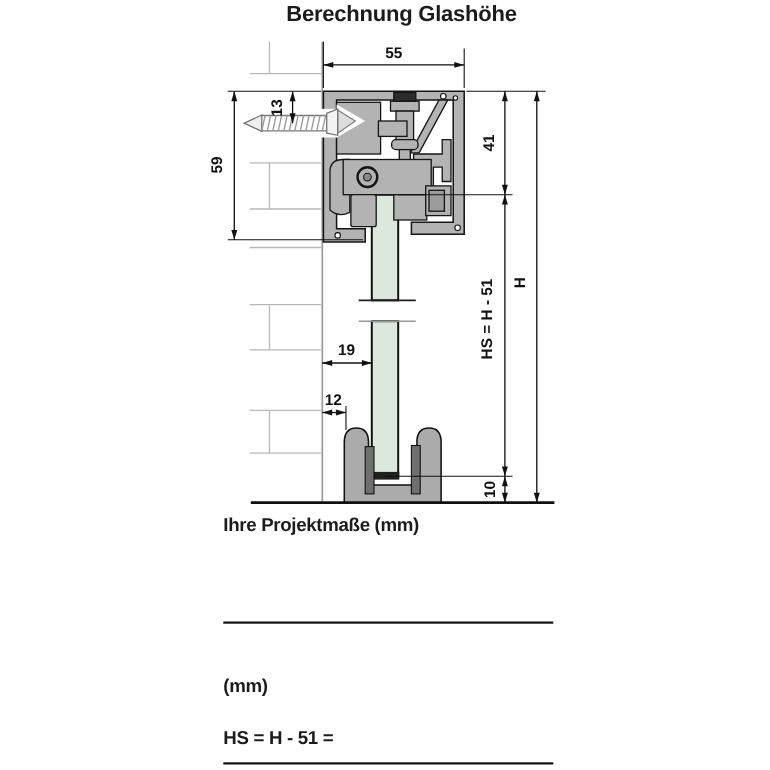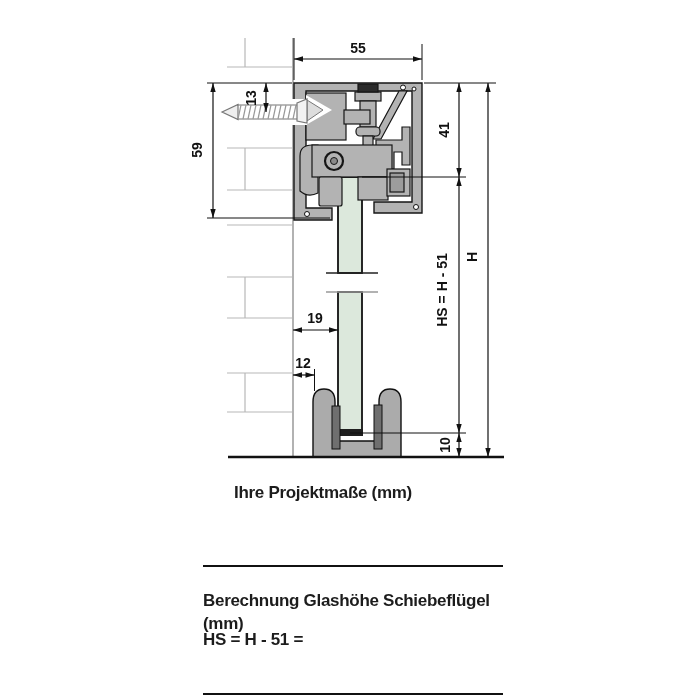--- a/index.html
+++ b/index.html
@@ -11,20 +11,21 @@
         letter-spacing:-0.3px;color:#1c1c1c;line-height:1.35;}
   .rule{position:absolute;left:203px;width:300px;height:2px;background:#111;}
   svg text{font-family:"Liberation Sans", sans-serif;font-weight:bold;fill:#111;}
   .dimtxt{font-size:14px;}
 </style>
 </head>
 <body>
 
 <div id="stage">
 
+  <div class="title">Berechnung Glashöhe</div>
 
   <svg width="700" height="475" viewBox="0 0 700 475">
 
     <g stroke="#b8b8b8" stroke-width="1.2">
       <line x1="227" y1="67" x2="292" y2="67"></line>
       <line x1="227" y1="148" x2="292" y2="148"></line>
       <line x1="227" y1="190" x2="292" y2="190"></line>
       <line x1="227" y1="225" x2="292" y2="225"></line>
       <line x1="227" y1="277" x2="292" y2="277"></line>
       <line x1="227" y1="318" x2="292" y2="318"></line>
@@ -155,22 +156,22 @@
       <g>
         <line x1="293" y1="375" x2="314.5" y2="375"></line>
         <polygon points="293,375 302,372.3 302,377.7" fill="#111" stroke="none"></polygon>
         <polygon points="314.5,375 305.5,372.3 305.5,377.7" fill="#111" stroke="none"></polygon>
         <text class="dimtxt" x="303" y="368" text-anchor="middle" stroke="none">12</text>
       </g>
     </g>
   </svg>
 
   
-  <div class="para" style="top:482px;margin-left:31px;">Ihre Projektmaße (mm)</div>
+  <div class="para" style="top:467px;">Ihre Projektmaße (mm)</div>
   <div class="rule" style="top:565px;"></div>
   <div class="para" style="top:590px;width:320px;">
-    <span>Berechnung Glashöhe Schiebeflügel</span><br>
+    <br>
     <span>(mm)</span>
   </div>
-  <div class="para" style="top:629px;text-align:center;">HS = H - 51 =</div>
+  <div class="para" style="top:660px;text-align:center;">HS = H - 51 =</div>
   <div class="rule" style="top:693px;"></div>
 
 </div>
 
 </body></html>

